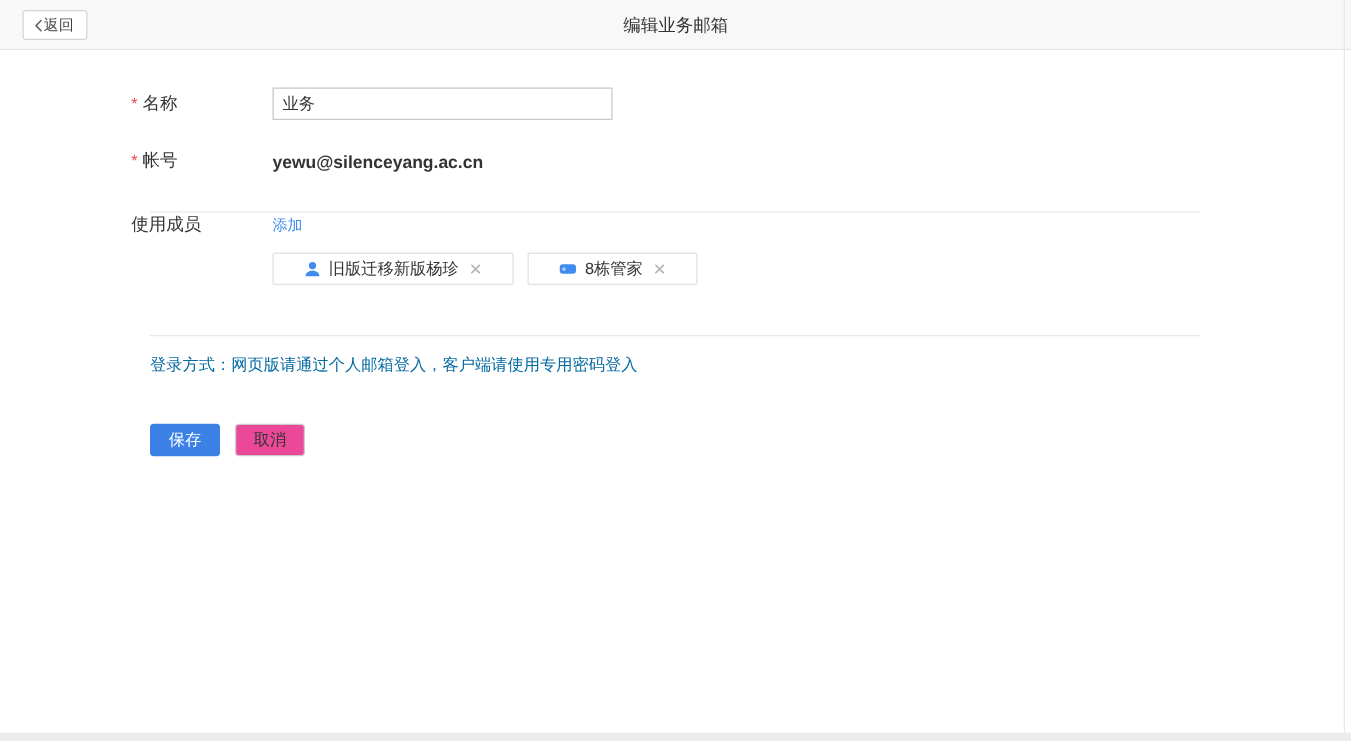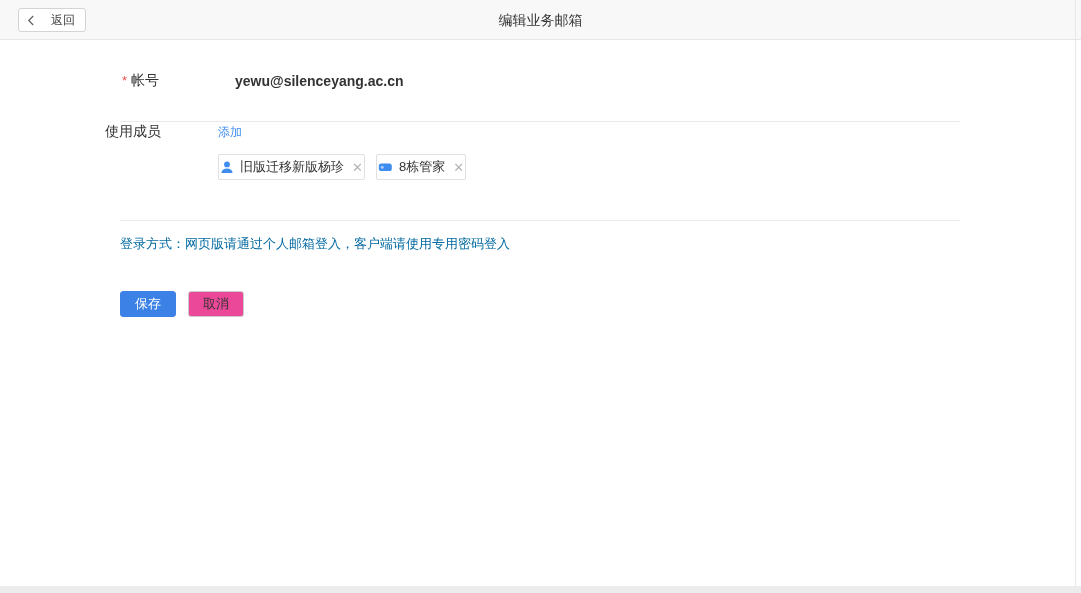--- a/index.html
+++ b/index.html
@@ -22,21 +22,21 @@
     background: #f8f8f8;
     border-bottom: 1px solid #e6e6e6;
   }
   .back-btn {
     position: absolute;
     left: 18px;
     top: 8px;
     height: 24px;
     display: inline-flex;
     align-items: center;
-    gap: 16px;
+    gap: 0;
     padding: 0 10px 0 8px;
     background: #fff;
     border: 1px solid #d4d4d4;
     border-radius: 3px;
     font-size: 12px;
     color: #444;
     cursor: pointer;
   }
   .back-btn svg { display:block; }
   .page-title {
@@ -60,41 +60,41 @@
     height: 26px;
     border: 1px solid #c8c8c8;
     border-radius: 0;
     padding: 0 7px;
     font-size: 13px;
     color: #333;
     font-family: inherit;
     outline: none;
   }
   .row-name { margin-bottom: 22px; }
-  .row-account { height: 22px; margin-left: 17px; }
+  .row-account { height: 22px; }
   .account-value { font-size: 14px; color:#333;font-weight:bold; }
   .divider {
     margin-left: 15px;
     width: 840px;
     height: 1px;
     background: #e9e9e9;
   }
   .divider-1 { margin-top: 29px; }
   .divider-2 { margin-top: 40px; }
   .row-members { height: 20px; }
   .add-link { font-size: 12px; color:#3f8cef; text-decoration: none; cursor: pointer; }
   .tags-row { margin-top: 12px; padding-left: 113px; display: flex; }
   .member-tag {
     display: inline-flex;
     align-items: center;
     height: 26px;
     background: #fff;
     border: 1px solid #e0e0e0;
     border-radius: 2px;
-    padding: 0 1px;
+    padding: 0 24px;
     margin-right: 11px;
     font-size: 13px;
     color: #333;
   }
   .member-tag .tag-icon { margin-right: 6px; display:flex; align-items:center; }
   .tag-remove {
     margin-left: 8px;
     color: #b5b5b5;
     font-size: 13px;
     line-height: 1;
@@ -139,20 +139,26 @@
           <polyline points="6.2,1 1.8,5.5 6.2,10" stroke="#666" stroke-width="1.3" fill="none"></polyline>
         </svg>
       </span>
       <span>返回</span>
     </div>
     <div class="page-title">编辑业务邮箱</div>
   </div>
 
   <div class="content">
 
+    <div class="row row-name">
+      <div class="row-label">
+        <span class="asterisk">*</span><span>名称</span>
+      </div>
+      <input class="text-input" type="text" value="业务" style="">
+    </div>
 
     <div class="row row-account">
       <div class="row-label">
         <span class="asterisk">*</span><span>帐号</span>
       </div>
       <div class="account-value">yewu@silenceyang.ac.cn</div>
     </div>
 
     <div class="divider divider-1"></div>
 

